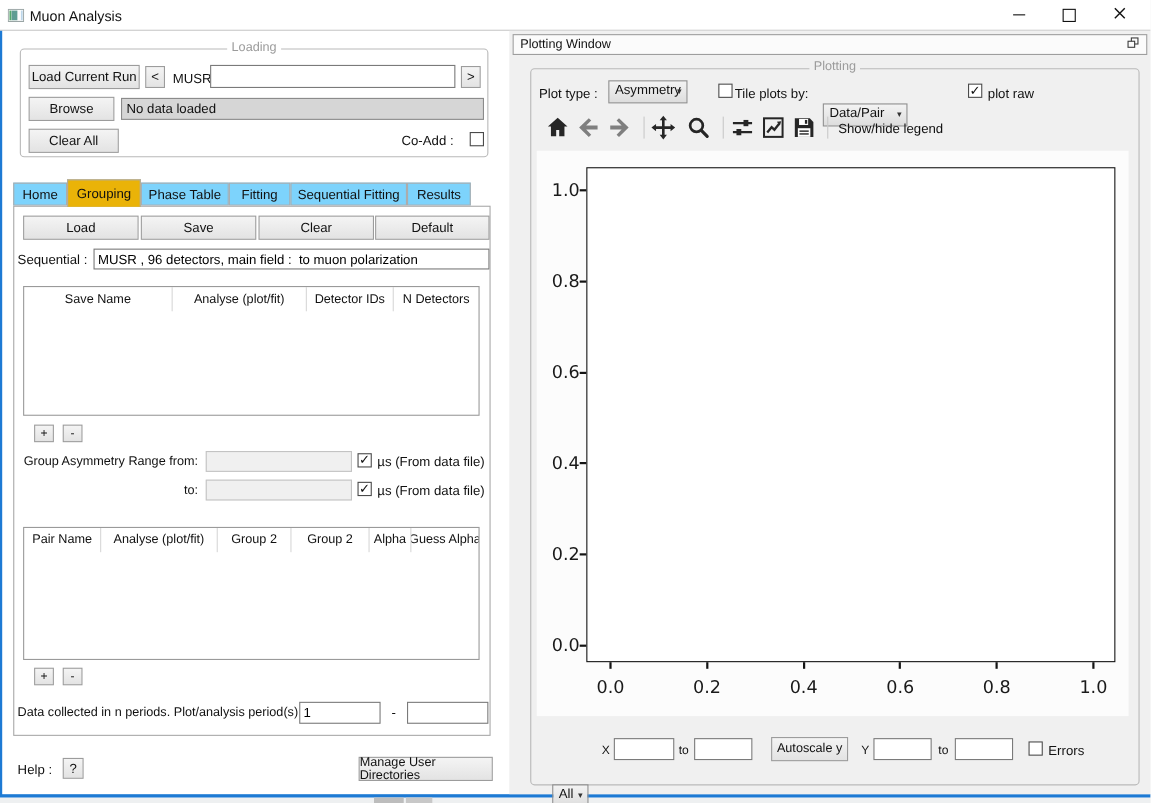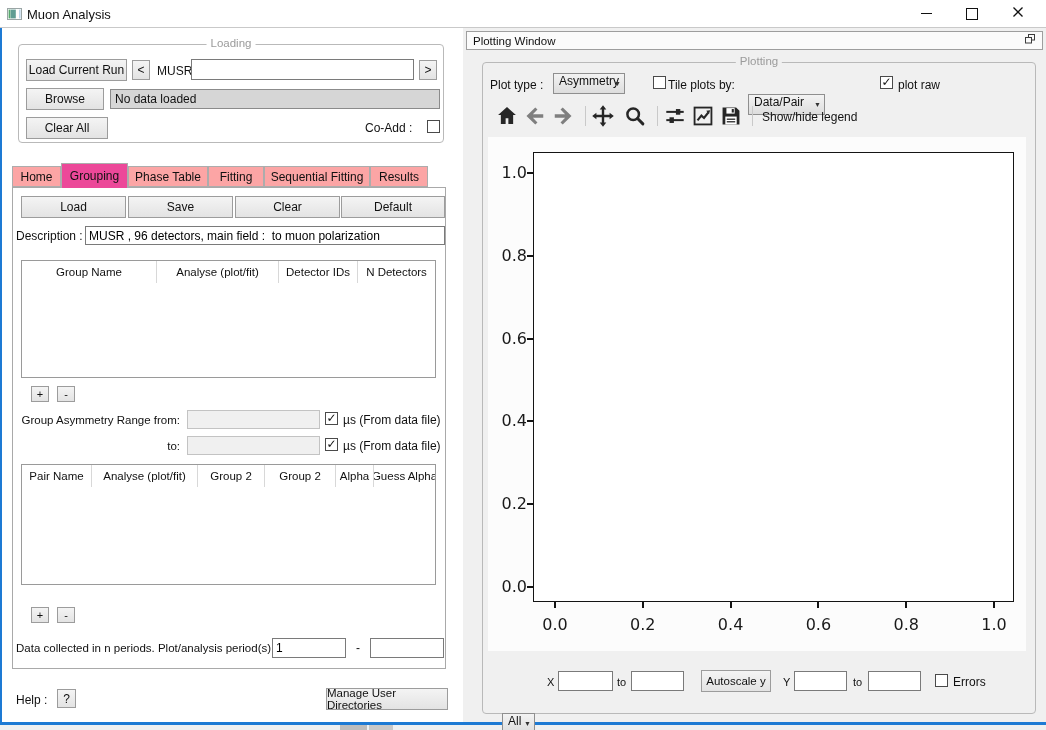--- a/index.html
+++ b/index.html
@@ -20,23 +20,23 @@
   .combo{background:linear-gradient(#f3f3f3,#dddddd);border:1px solid #8f8f8f;
          display:flex;align-items:flex-start;padding:0 14px 0 5px;position:relative}
   .combo .arr{position:absolute;right:3px;top:6px;font-size:7px;color:#333}
   .cb{width:13px;height:13px;background:#fff;border:1px solid #4a4a4a;
       font:bold 12px/11px "DejaVu Sans",sans-serif;text-align:center;color:#101010}
   .lbl{white-space:nowrap}
   .gbox{border:1px solid #b9b9b9;border-radius:4px}
   .legend{position:absolute;top:-8px;left:50%;transform:translateX(-50%);
           padding:0 4px;color:#9b9b9b;font-size:11.5px;white-space:nowrap}
   
-  .tab{background:#fca5a5;border:1px solid #acacac;display:flex;align-items:center;justify-content:center;
+  .tab{background:#7dd3fc;border:1px solid #acacac;display:flex;align-items:center;justify-content:center;
        font-size:12px;z-index:0}
-  .tab.active{background:#ec4899;border-bottom:none;z-index:3}
+  .tab.active{background:#eab308;border-bottom:none;z-index:3}
   .pane{background:#fff;border:1px solid #a9a9a9;z-index:1}
   
   .tbl{background:#fff;border:1px solid #9a9a9a;display:flex;align-items:flex-start}
   .thc{height:22px;display:flex;align-items:center;justify-content:center;font-size:11.5px;
        border-right:1px solid #d8d8d8;box-sizing:border-box;overflow:hidden;white-space:nowrap}
   .thc:last-child{border-right:none}
   .mini{font:11px "Liberation Sans",sans-serif}
   
   .ticon{width:24px;height:24px;display:flex;align-items:center;justify-content:center}
   .tsep{width:1px;height:20px;background:#c9c9c9}
@@ -98,42 +98,42 @@
 <div class="abs tab" style="left:208px;top:166px;width:56px;height:21px">Fitting</div>
 <div class="abs tab" style="left:264px;top:166px;width:106px;height:21px">Sequential Fitting</div>
 <div class="abs tab" style="left:370px;top:166px;width:58px;height:21px">Results</div>
 <div class="abs pane" style="left:12px;top:187px;width:434px;height:482px"></div>
 
 <div class="abs btn" style="left:21px;top:196px;width:105px;height:22px;z-index:2">Load</div>
 <div class="abs btn" style="left:128px;top:196px;width:105px;height:22px;z-index:2">Save</div>
 <div class="abs btn" style="left:235px;top:196px;width:105px;height:22px;z-index:2">Clear</div>
 <div class="abs btn" style="left:341px;top:196px;width:104px;height:22px;z-index:2">Default</div>
 
-<span class="abs lbl" style="left:16px;top:229px;z-index:2">Description :</span>
+<span class="abs lbl" style="left:16px;top:229px;z-index:2">Sequential :</span>
 <input class="abs input" style="left: 85px; top: 226px; width: 360px; height: 19px; z-index: 2;" value="MUSR , 96 detectors, main field :  to muon polarization">
 
 <div class="abs tbl" style="left:21px;top:260px;width:415px;height:118px;z-index:2">
-  <div class="thc" style="width:135px">Group Name</div>
+  <div class="thc" style="width:135px">Save Name</div>
   <div class="thc" style="width:122px">Analyse (plot/fit)</div>
   <div class="thc" style="width:79px">Detector IDs</div>
   <div class="thc" style="width:77px">N Detectors</div>
 </div>
 <div class="abs btn mini" style="left:31px;top:386px;width:18px;height:16px;z-index:2">+</div>
 <div class="abs btn mini" style="left:57px;top:386px;width:18px;height:16px;z-index:2">-</div>
 
 <span class="abs lbl" style="left:10px;top:414px;width:170px;text-align:right;z-index:2;font-size:11.5px">Group Asymmetry Range from:</span>
 <input class="abs input dis" style="left: 187px; top: 410px; width: 133px; height: 19px; z-index: 2;" disabled="" value="">
 <div class="abs cb" style="left:325px;top:412px;z-index:2">✓</div>
 <span class="abs lbl" style="left:343px;top:413px;z-index:2">µs (From data file)</span>
 <span class="abs lbl" style="left:10px;top:440px;width:170px;text-align:right;z-index:2;font-size:11.5px">to:</span>
 <input class="abs input dis" style="left: 187px; top: 436px; width: 133px; height: 19px; z-index: 2;" disabled="" value="">
 <div class="abs cb" style="left:325px;top:438px;z-index:2">✓</div>
 <span class="abs lbl" style="left:343px;top:439px;z-index:2">µs (From data file)</span>
 
-<div class="abs tbl" style="left:21px;top:464px;width:415px;height:121px;z-index:2">
+<div class="abs tbl" style="left:21px;top:479px;width:415px;height:121px;z-index:2">
   <div class="thc" style="width:70px">Pair Name</div>
   <div class="thc" style="width:106px">Analyse (plot/fit)</div>
   <div class="thc" style="width:67px">Group 2</div>
   <div class="thc" style="width:71px">Group 2</div>
   <div class="thc" style="width:38px">Alpha</div>
   <div class="thc" style="width:61px">Guess Alpha</div>
 </div>
 <div class="abs btn mini" style="left:31px;top:607px;width:18px;height:16px;z-index:2">+</div>
 <div class="abs btn mini" style="left:57px;top:607px;width:18px;height:16px;z-index:2">-</div>
 

